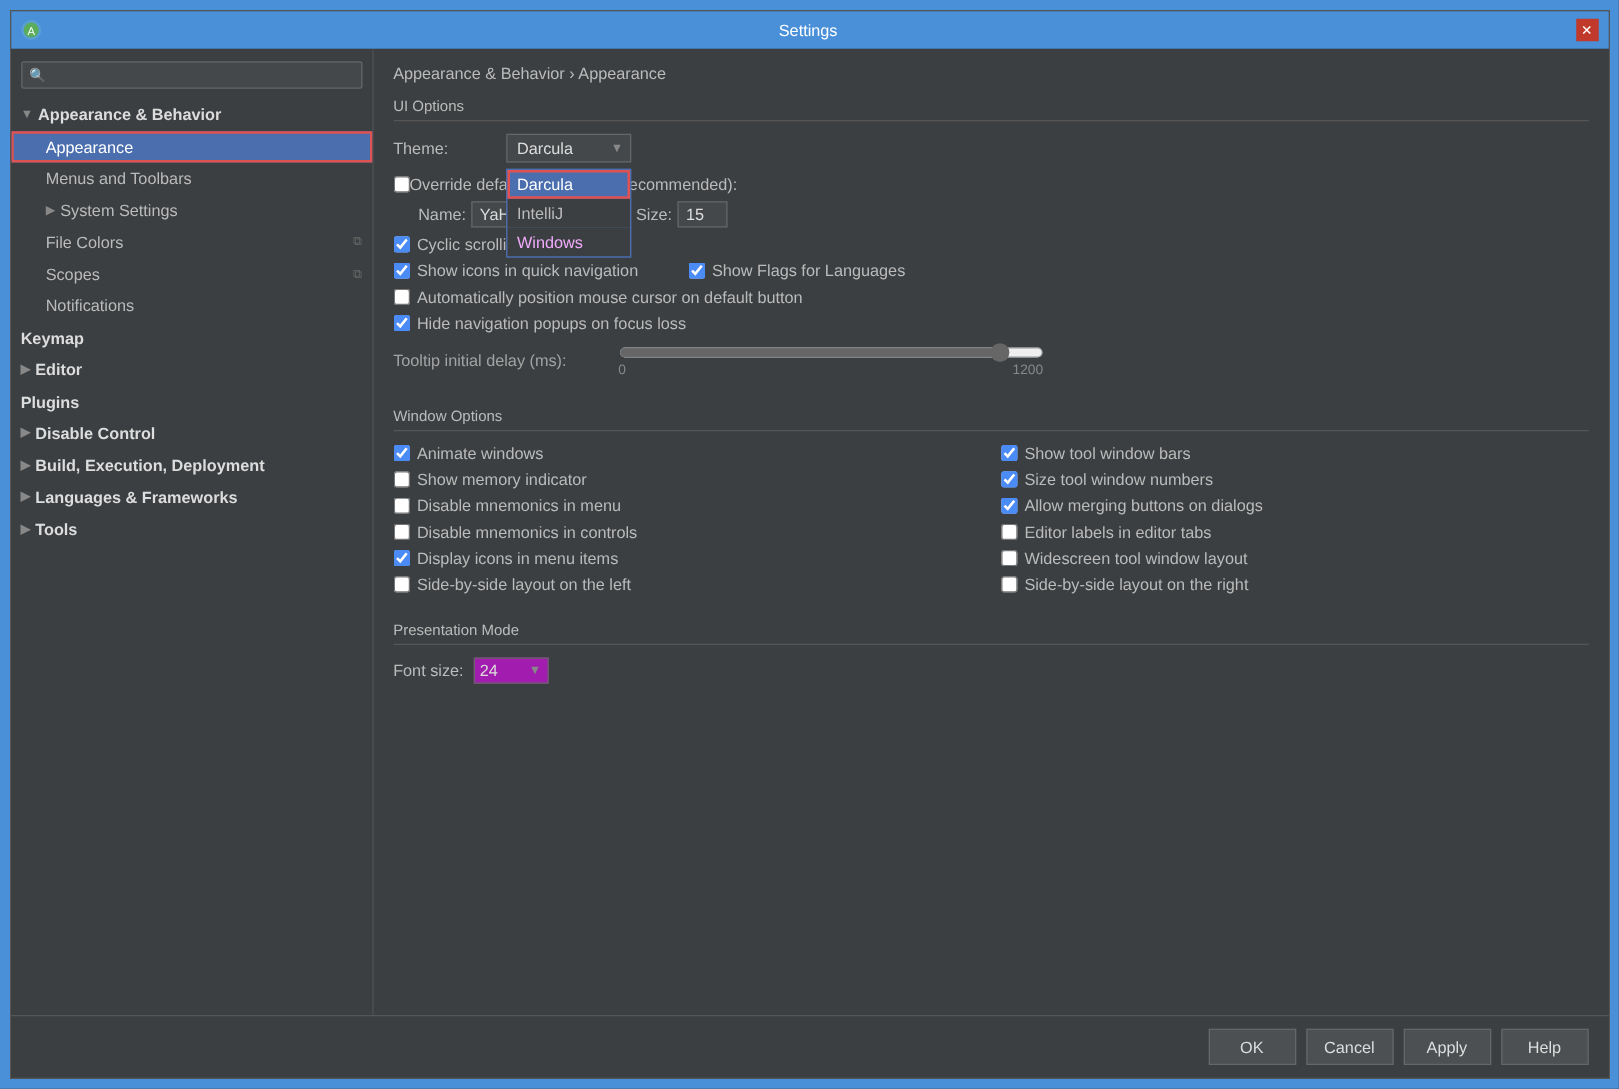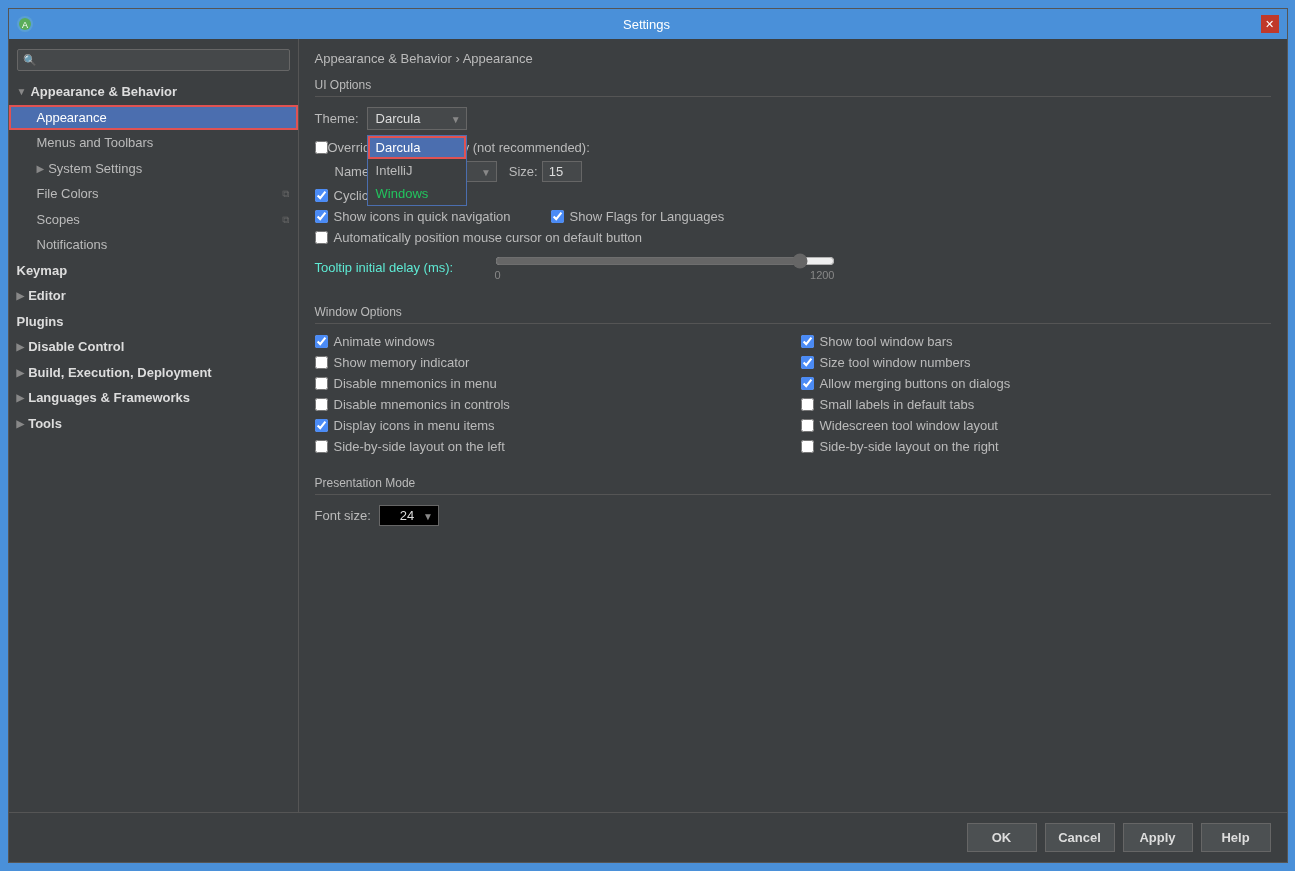--- a/index.html
+++ b/index.html
@@ -136,20 +136,21 @@
       border-bottom: 1px solid #555;
       padding-bottom: 4px;
     }
     
     .ui-options { margin-bottom: 16px; }
     .theme-row {
       display: flex;
       align-items: center;
       margin-bottom: 10px;
       position: relative;
+      gap: 38px;
     }
     .theme-label { color: #bbb; margin-right: 8px; font-size: 13px; }
     .dropdown-wrapper {
       position: relative;
       display: inline-block;
     }
     
     .dropdown-open {
       position: absolute;
       top: 28px;
@@ -165,21 +166,21 @@
       cursor: pointer;
       background: #4b6eaf;
       font-size: 13px;
     }
     .dropdown-item.highlighted {
       background: #4b6eaf;
       outline: 2px solid #e05252;
       outline-offset: -2px;
     }
     .dropdown-item.second { background: #3c3f41; color: #bbb; }
-    .dropdown-item.third { background: #3c3f41; color: #22c55e; }
+    .dropdown-item.third { background: #3c3f41; color: #f0abfc; }
 
     .checkbox-row {
       display: flex;
       align-items: center;
       margin-bottom: 6px;
       color: #bbb;
       font-size: 13px;
     }
     .checkbox-row input[type="checkbox"] {
       margin-right: 6px;
@@ -233,24 +234,24 @@
     .presentation-mode { margin-bottom: 0; }
     .font-size-row {
       display: flex;
       align-items: center;
       color: #bbb;
       font-size: 13px;
       margin-top: 6px;
     }
     .font-size-row label { margin-right: 8px; }
     .font-size-select {
-      background: #000000;
+      background: #a21caf;
       border: 1px solid #666;
       color: #ddd;
-      padding: 2px 20px 2px 20px;
+      padding: 2px 20px 2px 4px;
       font-size: 13px;
       appearance: none;
       -webkit-appearance: none;
       width: 60px;
     }
 
     
     .dialog-footer {
       background: #3c3f41;
       border-top: 1px solid #555;
@@ -261,21 +262,20 @@
       flex-shrink: 0;
     }
     .btn {
       padding: 6px 4px;
       font-size: 13px;
       cursor: pointer;
       border: 1px solid #666;
       background: #4c5052;
       color: #ddd;
       min-width: 70px;
-      font-weight: bold;
     }
     .btn.primary { background: #4c5052; }
 
     
     .sidebar::-webkit-scrollbar, .main-content::-webkit-scrollbar { width: 8px; }
     .sidebar::-webkit-scrollbar-track, .main-content::-webkit-scrollbar-track { background: #3c3f41; }
     .sidebar::-webkit-scrollbar-thumb, .main-content::-webkit-scrollbar-thumb { background: #666; }
 
     .override-font-row {
       display: flex;
@@ -414,23 +414,27 @@
           </div>
           <div class="checkbox-row">
             <input type="checkbox" id="show-flags" checked="" style="">
             <label for="show-flags">Show Flags for Languages</label>
           </div>
         </div>
         <div class="checkbox-row">
           <input type="checkbox" id="auto-mouse" style="">
           <label for="auto-mouse">Automatically position mouse cursor on default button</label>
         </div>
+        <div class="checkbox-row">
+          <input type="checkbox" id="hide-nav" checked="" style="">
+          <label for="hide-nav">Hide navigation popups on focus loss</label>
+        </div>
 
         <div style="display:flex;align-items:center;margin:8px 0;">
-          <span style="color:#5eead4;font-size:13px;min-width:180px;">Tooltip initial delay (ms):</span>
+          <span style="color:#a3a3a3;font-size:13px;min-width:180px;">Tooltip initial delay (ms):</span>
           <div style="display:flex;flex-direction:column;flex:1;">
             <input type="range" min="0" max="1200" value="1100" style="width: 340px;">
             <div style="display:flex;justify-content:space-between;width:340px;color:#888;font-size:11px;">
               <span>0</span>
               <span>1200</span>
             </div>
           </div>
         </div>
       </div>
 
@@ -473,21 +477,21 @@
             <div class="checkbox-row">
               <input type="checkbox" id="show-nums" checked="" style="">
               <label for="show-nums">Size tool window numbers</label>
             </div>
             <div class="checkbox-row">
               <input type="checkbox" id="allow-merge" checked="" style="">
               <label for="allow-merge">Allow merging buttons on dialogs</label>
             </div>
             <div class="checkbox-row">
               <input type="checkbox" id="small-labels" style="">
-              <label for="small-labels">Small labels in default tabs</label>
+              <label for="small-labels">Editor labels in editor tabs</label>
             </div>
             <div class="checkbox-row">
               <input type="checkbox" id="widescreen" style="">
               <label for="widescreen">Widescreen tool window layout</label>
             </div>
             <div class="checkbox-row">
               <input type="checkbox" id="sbs-right" style="">
               <label for="sbs-right">Side-by-side layout on the right</label>
             </div>
           </div>

